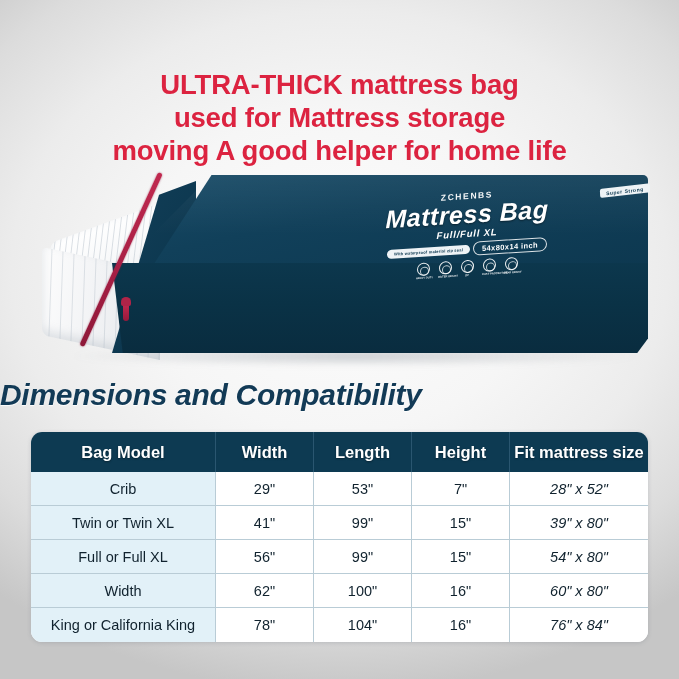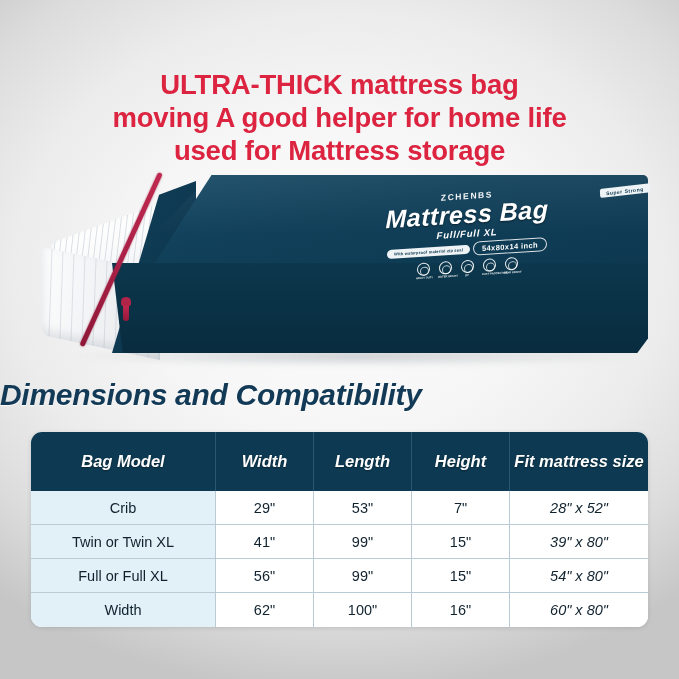--- a/index.html
+++ b/index.html
@@ -272,22 +272,21 @@
     border-radius:11px;
     overflow:hidden;
     box-shadow:0 1px 4px rgba(90,100,112,.22);
     table-layout:fixed;
   }
   #spec-table th {
     background:#0d3a52;
     color:#ffffff;
     font-size:16.5px;
     font-weight:bold;
-    font-style:italic;
-    height:59px;
+    height:40px;
     padding:4px 2px;
     text-align:center;
     line-height:17px;
     text-shadow:0 1px 2px rgba(0,0,0,.4);
     border-right:1px solid #2a5670;
   }
   #spec-table th:last-child { border-right:none; }
 
   #spec-table td {
     height:34px;
@@ -315,22 +314,22 @@
   .col-width  { width:98px; }
   .col-length { width:98px; }
   .col-height { width:98px; }
   .col-fit    { width:138px; }
 </style>
 </head>
 <body>
 
 <div id="headline">
   <span class="hl-line">ULTRA-THICK mattress bag</span>
+  <span class="hl-line">used for Mattress storage</span>
   <span class="hl-line">moving A good helper for home life</span>
-  <span class="hl-line">used for Mattress storage</span>
 </div>
 
 <div id="product-photo">
 
   <div class="product-shadow"></div>
 
   <div class="mattress">
     <div class="mattress-top">
       <div class="mattress-top-ribs"></div>
     </div>
@@ -426,14 +425,21 @@
         <td>15"</td>
         <td class="fit">54" x 80"</td>
       </tr>
       <tr>
         <td class="model">Width</td>
         <td>62"</td>
         <td>100"</td>
         <td>16"</td>
         <td class="fit">60" x 80"</td>
       </tr>
+      <tr>
+        <td class="model">King or California King</td>
+        <td>78"</td>
+        <td>104"</td>
+        <td>16"</td>
+        <td class="fit">76" x 84"</td>
+      </tr>
     </tbody>
 </table>
 
 </body></html>

